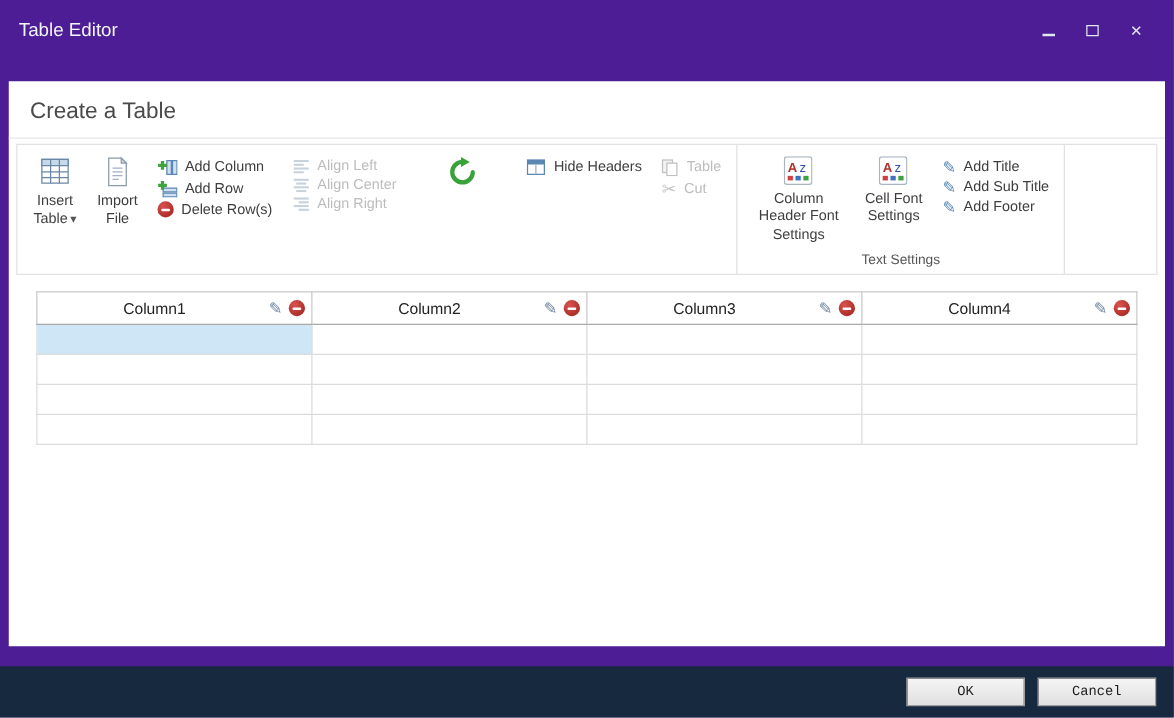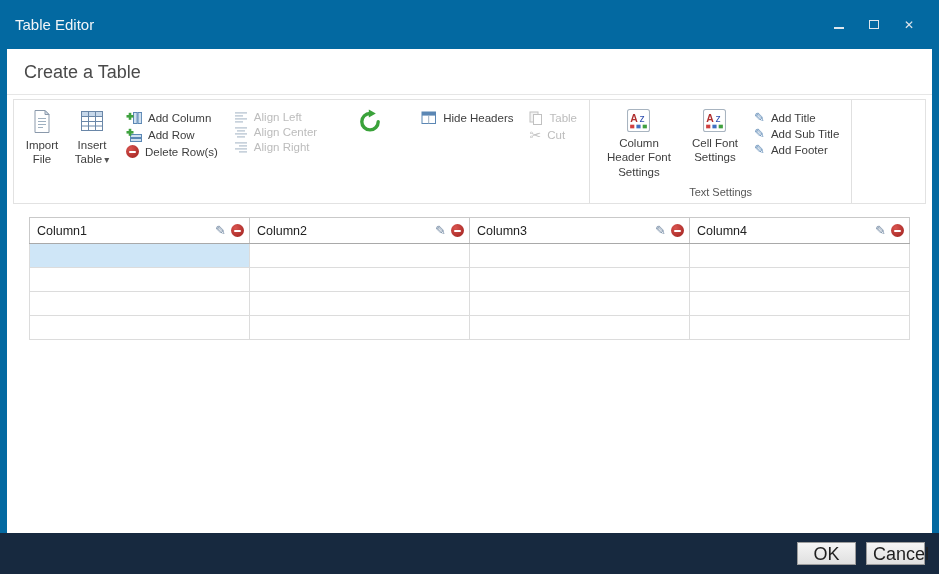--- a/index.html
+++ b/index.html
@@ -1,31 +1,31 @@
 <!DOCTYPE html>
 <html><head>
 <meta charset="utf-8">
 <style>
   *{box-sizing:border-box}
   html,body{margin:0;padding:0}
   body{width:939px;height:574px;background:#17293F;font-family:"Liberation Sans",sans-serif}
 
-  .window{width:939px;height:574px;display:flex;flex-direction:column;background:#0369a1;overflow:hidden}
+  .window{width:939px;height:574px;display:flex;flex-direction:column;background:#4c1d95;overflow:hidden}
 
   
   .titlebar{height:49px;flex:0 0 auto;display:flex;align-items:center;padding:0 15px}
   .title{color:#f2f5f8;font-size:15px}
   .win-controls{margin-left:auto;display:flex;align-items:center;gap:21px;padding-right:8px}
   .wc{width:14px;height:14px;display:flex;align-items:center;justify-content:center;cursor:pointer}
   .wc .bar{width:10px;height:2px;background:#dfe6ec;margin-top:6px}
   .wc .box{width:10px;height:9px;border:1.5px solid #dfe6ec}
   .wc .x{color:#dfe6ec;font-size:12px;line-height:1}
 
   
-  .panel{flex:1;margin:0 7px;background:#fff;display:flex;flex-direction:column;min-height:0}
+  .panel{flex:1;margin:16px 7px;background:#fff;display:flex;flex-direction:column;min-height:0}
   .heading-row{padding:13px 17px 11px;border-bottom:1px solid #e6e6e6}
   .heading{font-size:18px;color:#4a4a4a}
 
   
   .ribbon{margin:4px 6px 0;border:1px solid #e2e2e2;display:flex;align-items:stretch;background:#fff}
   .rb-group{display:flex;flex-direction:column;border-right:1px solid #e0e0e0}
   .rb-items{display:flex;align-items:flex-start;padding:6px 4px 0;flex:1}
   .rb-label{text-align:center;font-size:11px;color:#565656;padding:4px 6px 5px;white-space:nowrap}
   .rb-filler{flex:1}
   .rb-item{display:flex;flex-direction:column;align-items:center;gap:4px;padding:3px 5px;cursor:pointer;
@@ -38,33 +38,33 @@
   .pencil-sm{color:#5b87b4;font-size:13px}
   .cut-glyph{color:#c4c4c4;font-size:14px}
 
   .minus-circle{display:inline-block;width:13px;height:13px;border-radius:50%;flex:0 0 auto;
                 background:radial-gradient(circle at 35% 30%,#d9534f,#9c1f1b);position:relative;vertical-align:middle}
   .minus-circle::after{content:"";position:absolute;left:3px;top:5.5px;width:7px;height:2px;background:#fff;border-radius:1px}
 
   
   .tbl-wrap{padding:13px 22px 0}
   table.grid{width:100%;border-collapse:collapse;table-layout:fixed;font-size:12.5px;color:#222;border:1px solid #b5b5b5}
-  .grid th{font-weight:normal;text-align:left;padding:3px 5px 3px 7px;height:26px;background:#fff;
+  .grid th{font-weight:normal;text-align:center;padding:3px 5px 3px 7px;height:26px;background:#fff;
            border:1px solid #c9c9c9;border-bottom:1px solid #a9a9a9}
   .grid td{height:24px;border:1px solid #dcdcdc;padding:0}
   .grid td.sel{background:#cfe6f7}
   .col-h-inner{display:flex;align-items:center;gap:5px}
   .col-name{flex:1;overflow:hidden;white-space:nowrap}
   .edit-glyph{color:#6f86a0;font-size:13px;cursor:pointer;line-height:1}
 
   
   .footerbar{height:41px;flex:0 0 auto;display:flex;align-items:center;justify-content:flex-end;gap:10px;
              padding:0 14px;background:#17293F}
-  .btn{width:59px;height:23px;background:linear-gradient(#f5f5f5,#e0e0e0);border:1px solid #9c9c9c;
-       font-size:18px;color:#1f1f1f;font-family:Liberation Sans, sans-serif;cursor:pointer}
+  .btn{width:95px;height:23px;background:linear-gradient(#f5f5f5,#e0e0e0);border:1px solid #9c9c9c;
+       font-size:11px;color:#1f1f1f;font-family:Liberation Mono, monospace;cursor:pointer}
 </style>
 </head>
 <body>
 
 <div class="window">
 
   <div class="titlebar">
     <span class="title">Table Editor</span>
     <div class="win-controls">
       <span class="wc">
@@ -83,42 +83,42 @@
 
     <div class="heading-row">
       <span class="heading">Create a Table</span>
     </div>
 
     <div class="ribbon">
 
       <div class="rb-group">
         <div class="rb-items">
 
+          <div class="rb-item" style="width:52px">
+            <svg width="26" height="25" viewBox="0 0 26 25">
+              <rect x="2.5" y="2.5" width="21" height="19" fill="#fff" stroke="#6a87a8"></rect>
+              <rect x="2.5" y="2.5" width="21" height="5" fill="#c7d8ea" stroke="#6a87a8"></rect>
+              <line x1="9.5" y1="2.5" x2="9.5" y2="21.5" stroke="#6a87a8"></line>
+              <line x1="16.5" y1="2.5" x2="16.5" y2="21.5" stroke="#6a87a8"></line>
+              <line x1="2.5" y1="12.5" x2="23.5" y2="12.5" stroke="#6a87a8"></line>
+              <line x1="2.5" y1="17" x2="23.5" y2="17" stroke="#6a87a8"></line>
+            </svg>
+            <span class="lbl"><span>Insert Table</span><span class="caret"></span></span>
+          </div>
+
           <div class="rb-item" style="width:48px">
             <svg width="18" height="25" viewBox="0 0 18 25">
               <path d="M2 1.5 h10 l4 4 v18 h-14 z" fill="#fff" stroke="#8a99ab"></path>
               <path d="M12 1.5 l4 4 h-4 z" fill="#d7e0ea" stroke="#8a99ab"></path>
               <line x1="5" y1="9.5" x2="13" y2="9.5" stroke="#9fb0c0"></line>
               <line x1="5" y1="12.5" x2="13" y2="12.5" stroke="#9fb0c0"></line>
               <line x1="5" y1="15.5" x2="13" y2="15.5" stroke="#9fb0c0"></line>
               <line x1="5" y1="18.5" x2="10" y2="18.5" stroke="#9fb0c0"></line>
             </svg>
             <span class="lbl">Import File</span>
-          </div>
-
-          <div class="rb-item" style="width:52px">
-            <svg width="26" height="25" viewBox="0 0 26 25">
-              <rect x="2.5" y="2.5" width="21" height="19" fill="#fff" stroke="#6a87a8"></rect>
-              <rect x="2.5" y="2.5" width="21" height="5" fill="#c7d8ea" stroke="#6a87a8"></rect>
-              <line x1="9.5" y1="2.5" x2="9.5" y2="21.5" stroke="#6a87a8"></line>
-              <line x1="16.5" y1="2.5" x2="16.5" y2="21.5" stroke="#6a87a8"></line>
-              <line x1="2.5" y1="12.5" x2="23.5" y2="12.5" stroke="#6a87a8"></line>
-              <line x1="2.5" y1="17" x2="23.5" y2="17" stroke="#6a87a8"></line>
-            </svg>
-            <span class="lbl"><span>Insert Table</span><span class="caret"></span></span>
           </div>
 
           <div class="rb-stack">
             <div class="rb-small">
               <svg width="16" height="14" viewBox="0 0 16 14">
                 <rect x="7.5" y="1.5" width="3.6" height="11" fill="#cfe0f0" stroke="#5b87b4"></rect>
                 <rect x="12" y="1.5" width="3.6" height="11" fill="#cfe0f0" stroke="#5b87b4"></rect>
                 <rect x="0.5" y="4" width="7" height="2.6" fill="#3fa23f"></rect>
                 <rect x="2.7" y="1.8" width="2.6" height="7" fill="#3fa23f"></rect>
               </svg>

